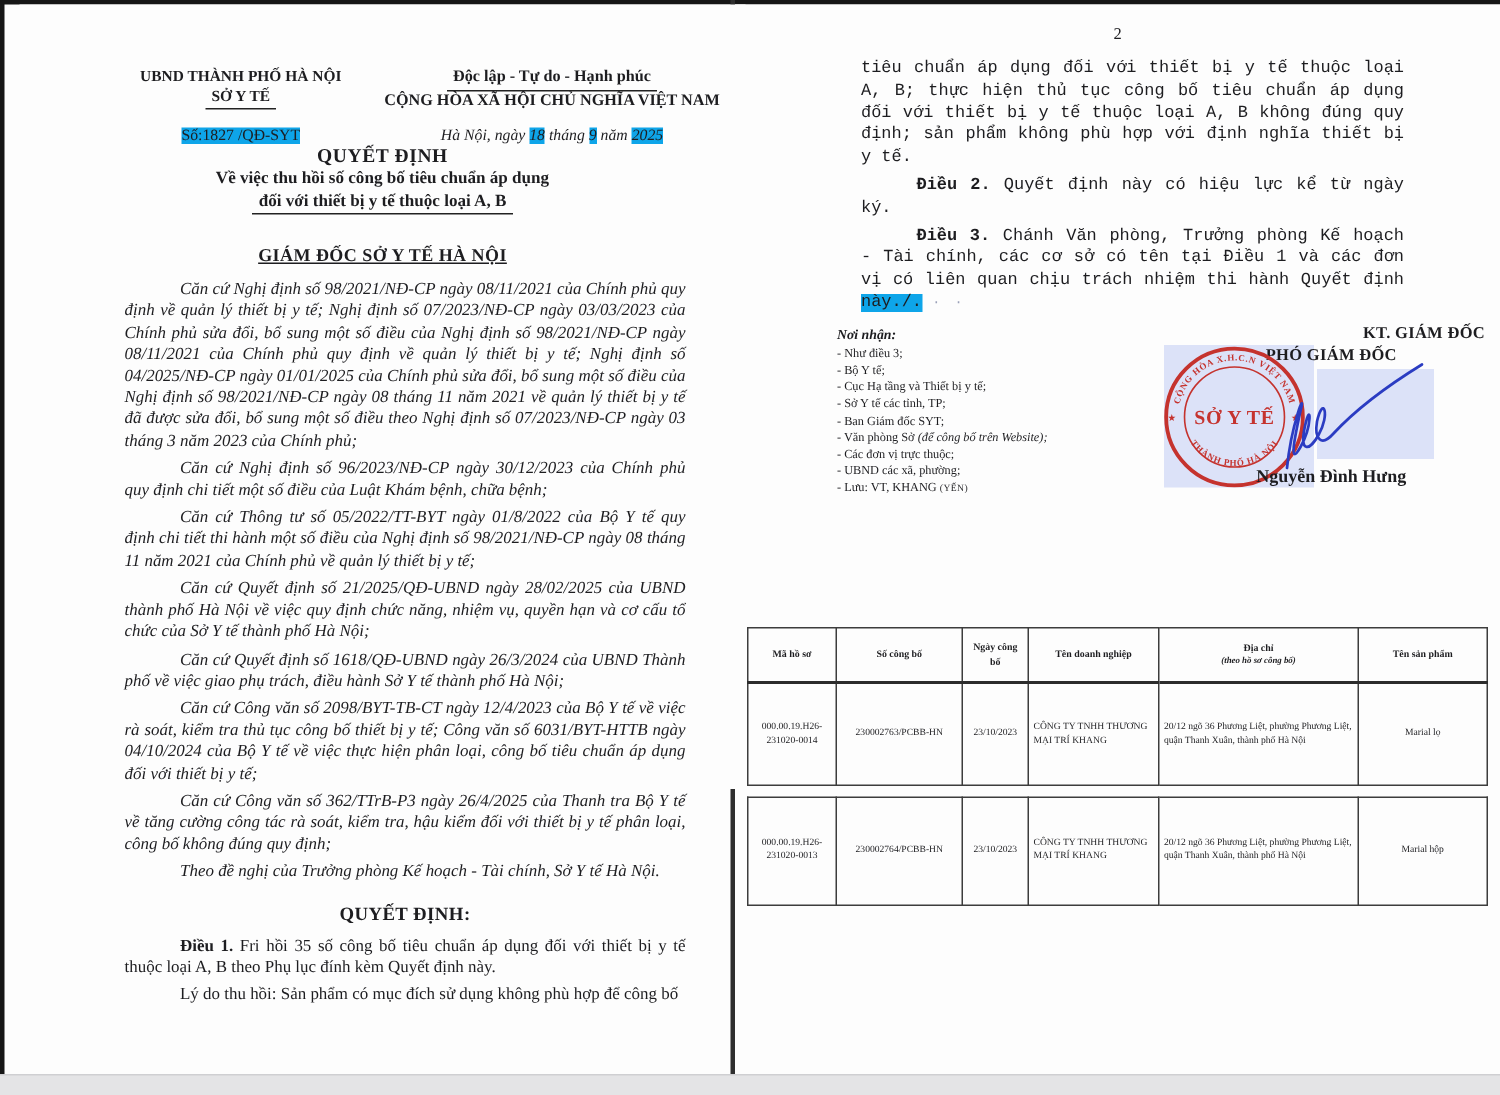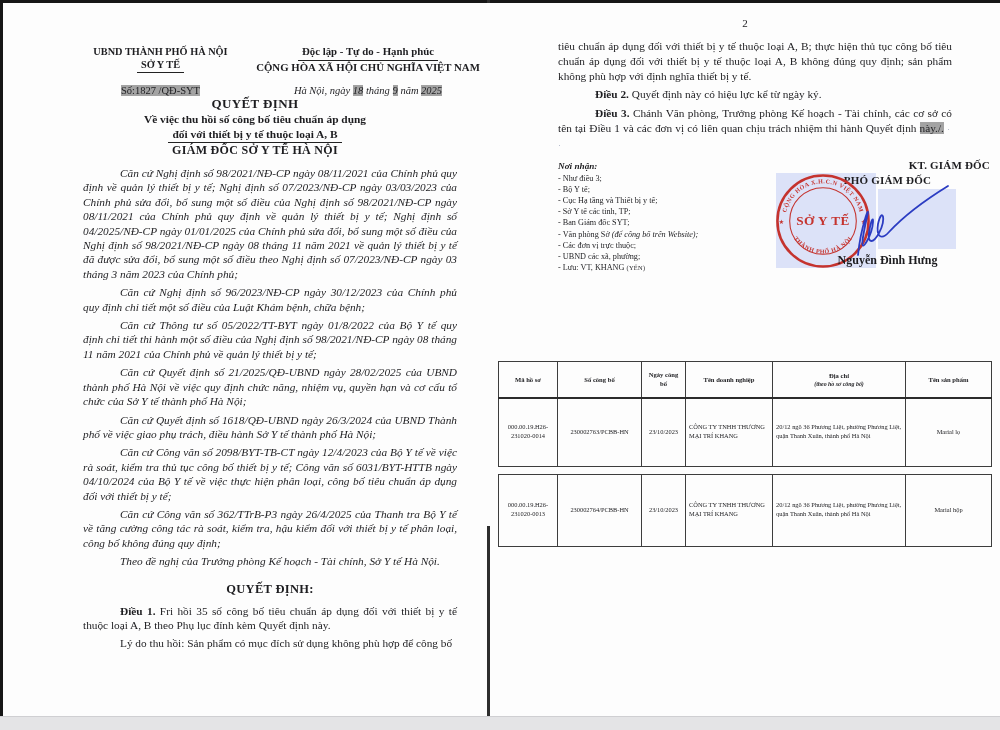--- a/index.html
+++ b/index.html
@@ -16,36 +16,36 @@
 
   
   .page-left{position:absolute;left:13px;top:3px;width:484px;height:523px;background:#fdfdfd;}
   .hdr{display:flex;margin:42px 14px 0 55px;}
   .hdr-org{width:185px;text-align:center;font-weight:bold;font-size:10.3px;line-height:13px;}
   .hdr-nat{flex:1;text-align:center;font-weight:bold;font-size:10.8px;line-height:13.5px;}
   .u-span{display:inline-block;border-bottom:1.2px solid #222;padding:0 4px 1px;}
   .num-row{display:flex;margin:11px 14px 0 55px;align-items:flex-start;}
   .num-left{width:185px;text-align:center;font-size:10.5px;}
   .num-right{flex:1;text-align:center;font-style:italic;font-size:10.5px;}
-  .hl{background:#a3a3a3;}
+  .hl{background:#0ea5e9;}
   .title-block{text-align:center;}
   .title-main{font-size:13px;font-weight:bold;letter-spacing:.4px;}
   .title-sub{font-size:11.4px;font-weight:bold;line-height:14.5px;}
-  .issuer{text-align:center;font-weight:bold;font-size:12px;letter-spacing:.3px;}
+  .issuer{margin-top:20px;text-align:center;font-weight:bold;font-size:12px;letter-spacing:.3px;text-decoration:underline;}
   .body-l{margin:8px 40px 0 70px;}
   .body-l p{margin:0 0 4px;font-size:11.3px;line-height:14.4px;text-align:justify;text-indent:37px;}
   .cancu{font-style:italic;}
   .decide{margin:13px 0 7px;text-align:center;font-weight:bold;font-size:12.5px;letter-spacing:.3px;}
   .plain b{font-weight:bold;}
 
   
   .page-right{position:absolute;left:490px;top:3px;width:510px;height:713px;background:#fdfdfd;}
   .pagenum{margin-top:14px;text-align:center;font-size:11px;}
   .body-r{margin:10px 48px 0 68px;}
-  .body-r p{margin:0 0 4px;font-size:11.3px;line-height:14.8px;text-align:justify;}
+  .body-r p{margin:0 16px 4px;font-size:11.3px;line-height:14.8px;text-align:justify;font-family:Liberation Mono, monospace;}
   .body-r p.indent{text-indent:37px;}
   .pen-marks{color:#9aa0b8;font-size:9px;letter-spacing:2px;}
 
   .sig-area{position:relative;height:198px;margin-top:6px;}
   .recipients{position:absolute;left:68px;top:2px;width:215px;}
   .rec-label{font-size:9.2px;font-weight:bold;font-style:italic;margin-bottom:2px;}
   .rec-item{font-size:8.2px;line-height:11.2px;}
   .rec-note{font-size:6.4px;letter-spacing:.3px;}
   .kt-line{position:absolute;left:295px;top:0;width:205px;text-align:right;font-weight:bold;font-size:11px;letter-spacing:.2px;}
   .pho-line{position:absolute;left:295px;top:15px;width:205px;text-align:center;font-weight:bold;font-size:11px;letter-spacing:.2px;}

